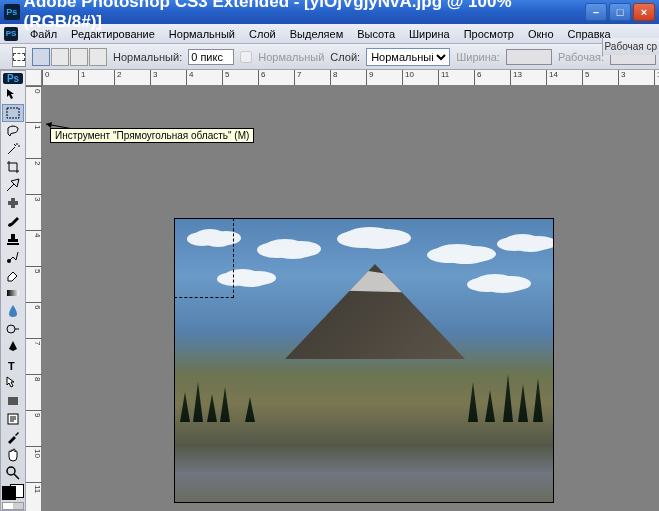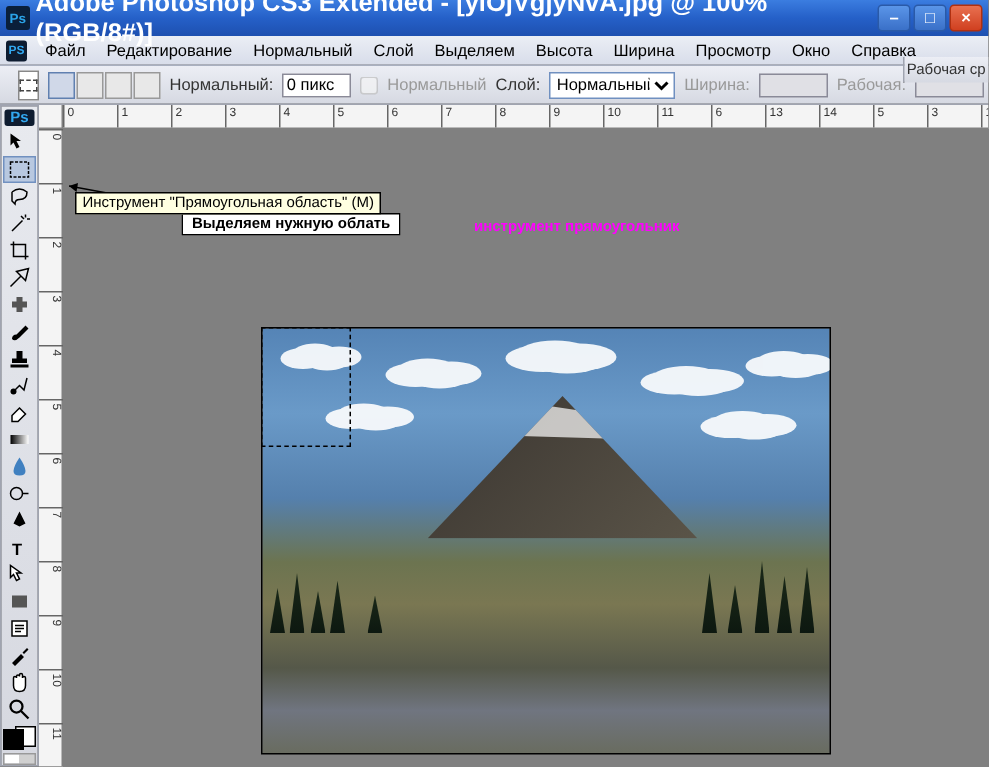--- a/index.html
+++ b/index.html
@@ -276,22 +276,20 @@
         <div class="tick" style="top: 324px;">9</div>
         <div class="tick" style="top: 360px;">10</div>
         <div class="tick" style="top: 396px;">11</div>
       </div>
 
     <svg class="arrow">
         <line x1="0" y1="2" x2="76" y2="16" stroke="#000" stroke-width="1"></line>
         <polygon points="0,2 6,0 5,6" fill="#000"></polygon>
       </svg>
     <div class="tooltip">Инструмент "Прямоугольная область" (M)</div>
-    <div class="annot1">Выделяем нужную облать</div>
-    <div class="annot2">инструмент прямоугольник</div>
 
     <div class="doc">
       <div class="clouds">
         <div class="cloud" style="top:10px;left:20px;width:30px;height:14px;"></div>
         <div class="cloud" style="top:20px;left:90px;width:40px;height:16px;"></div>
         <div class="cloud" style="top:8px;left:170px;width:50px;height:18px;"></div>
         <div class="cloud" style="top:25px;left:260px;width:45px;height:16px;"></div>
         <div class="cloud" style="top:15px;left:330px;width:35px;height:14px;"></div>
         <div class="cloud" style="top:50px;left:50px;width:35px;height:14px;"></div>
         <div class="cloud" style="top:55px;left:300px;width:40px;height:15px;"></div>

